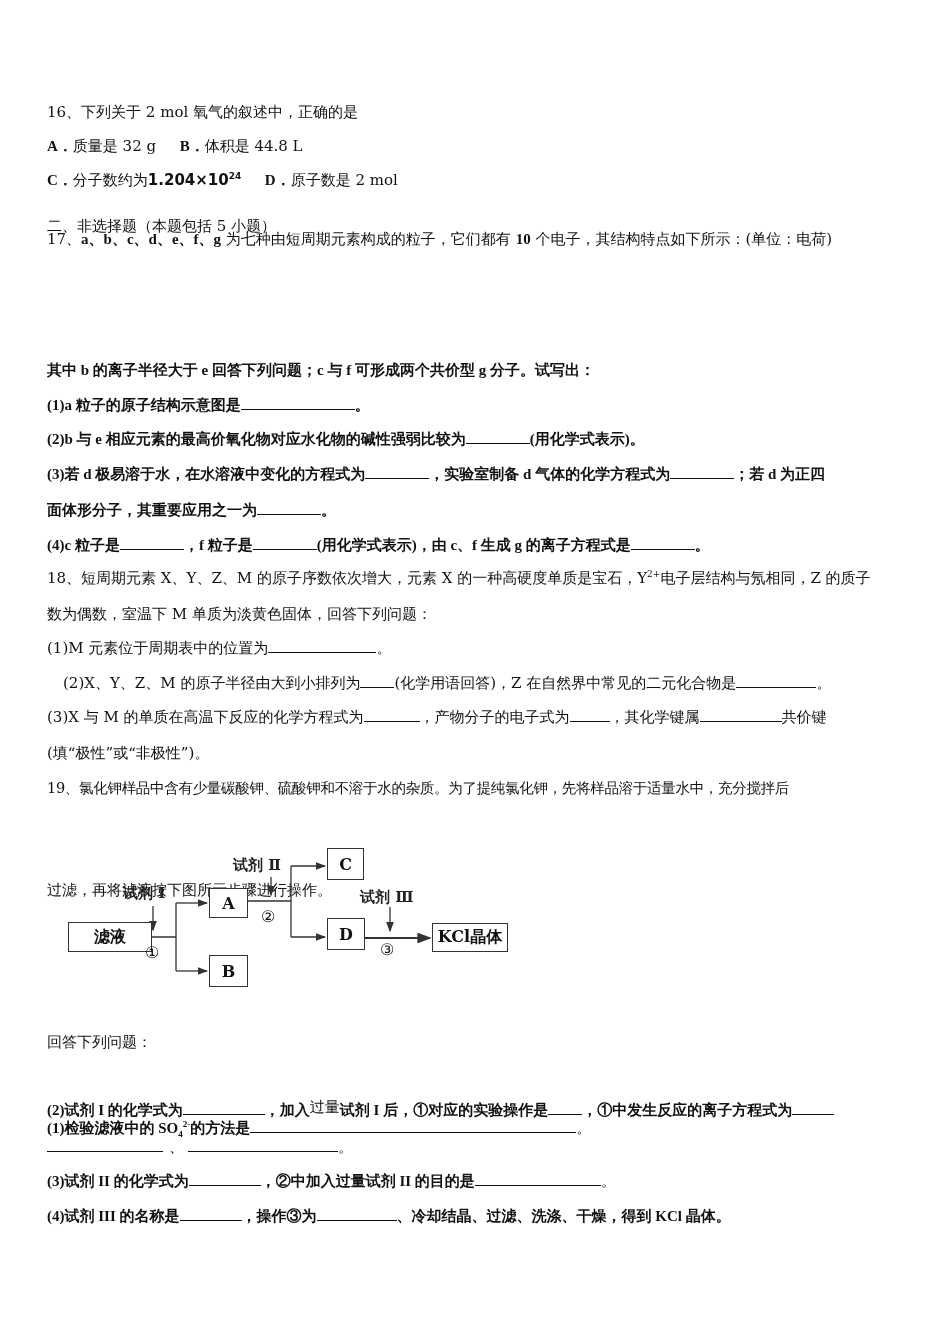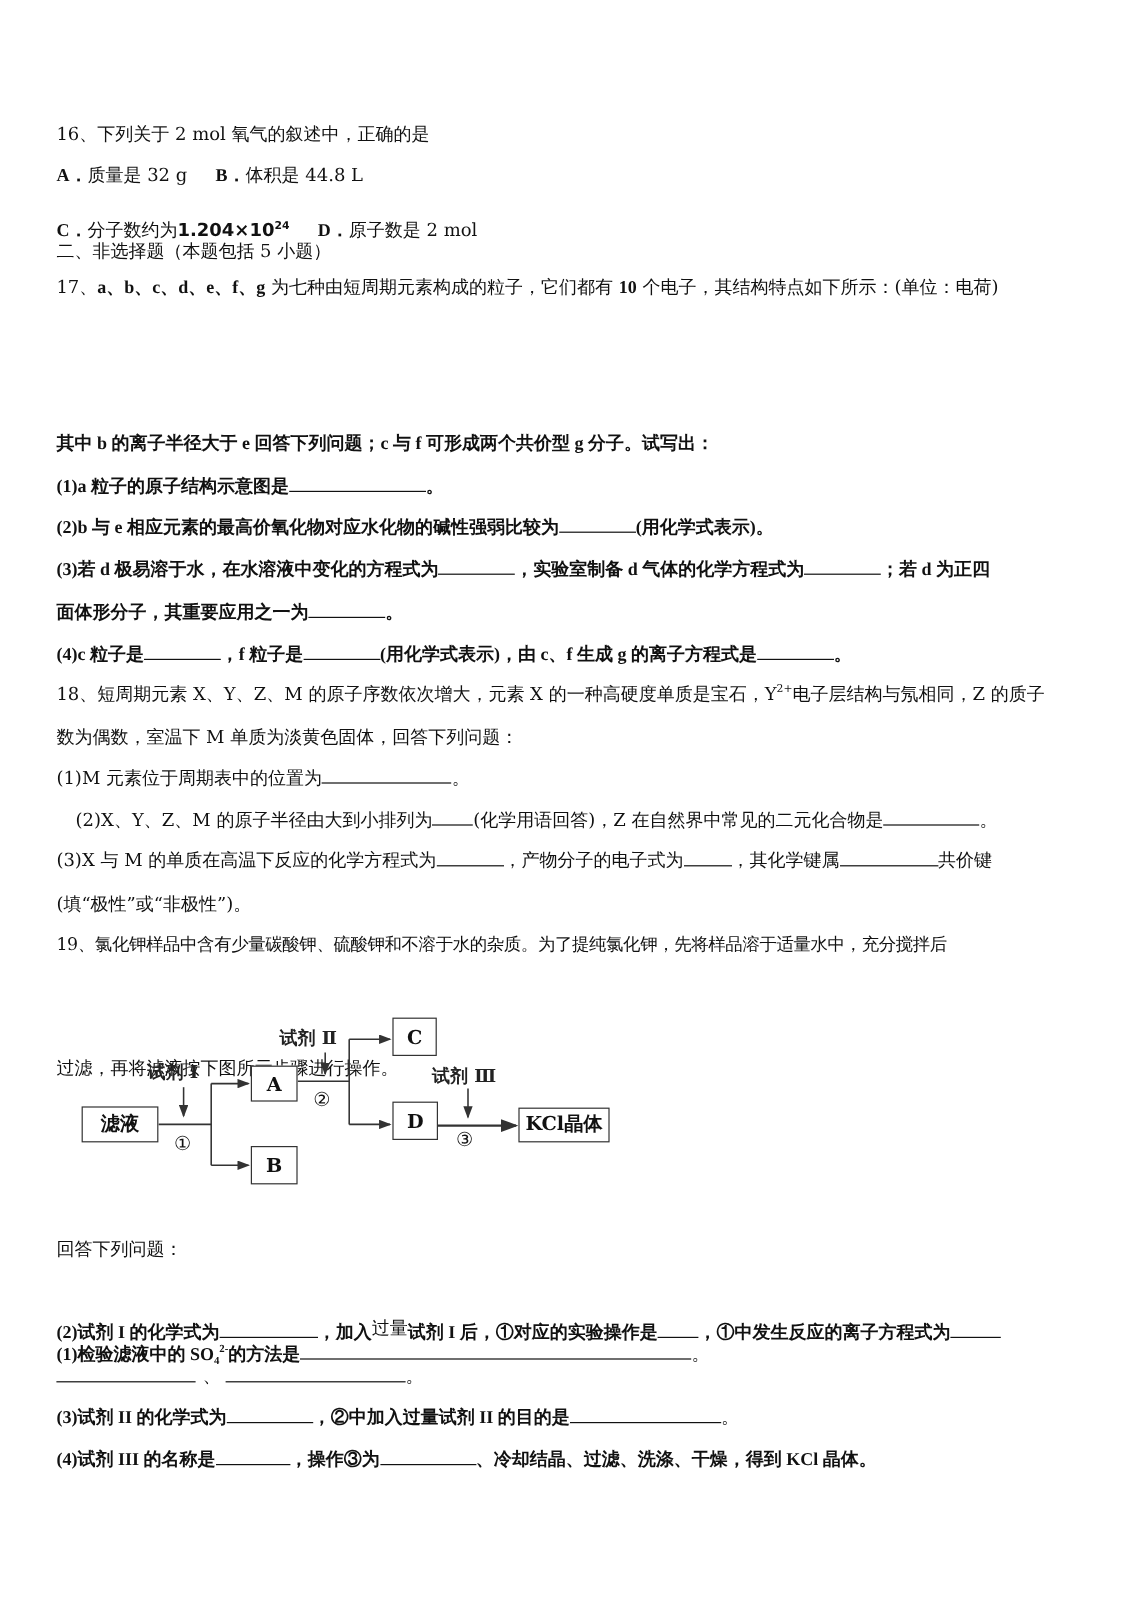--- a/index.html
+++ b/index.html
@@ -23,27 +23,27 @@
 </style>
 </head>
 <body>
 
 <div class="ln serif" style="top:102px;"><span>16、下列关于 2 mol 氧气的叙述中，正确的是</span></div>
 <div class="ln serif" style="top:136px;">
   <span class="b lserif">A．</span><span>质量是 32  g</span>
   <span style="display:inline-block;width:14px"></span>
   <span class="b lserif">B．</span><span>体积是 44.8  L</span>
 </div>
-<div class="ln serif" style="top:170px;margin-top:12px;">
+<div class="ln serif" style="top:170px;">
   <span class="b lserif">C．</span><span>分子数约为</span><span class="b sans">1.204×10</span><sup class="b sans">24</sup>
   <span style="display:inline-block;width:14px"></span>
   <span class="b lserif">D．</span><span>原子数是 2  mol</span>
 </div>
 
-<div class="ln serif" style="top:199px;">二、非选择题（本题包括 5 小题）</div>
+<div class="ln serif" style="top:216px;">二、非选择题（本题包括 5 小题）</div>
 
 <div class="ln serif" style="top:229px;">
   <span>17、</span><span class="b lserif">a、b、c、d、e、f、g</span><span> 为七种由短周期元素构成的粒子，它们都有 </span><span class="b lserif">10</span><span> 个电子，其结构特点如下所示：(单位：电荷)</span>
 </div>
 
 <table class="charge">
   <tbody>
 </tbody>
   </table>
 
@@ -103,21 +103,21 @@
       <line x1="231" y1="26" x2="265" y2="26" marker-end="url(#ah)"></line>
       <line x1="231" y1="97" x2="265" y2="97" marker-end="url(#ah)"></line>
 
       <line x1="211" y1="37" x2="211" y2="55" marker-end="url(#ah)"></line>
 
       <line x1="305" y1="98" x2="370" y2="98" stroke-width="1.8" marker-end="url(#ah)"></line>
 
       <line x1="330" y1="67" x2="330" y2="91" marker-end="url(#ah)"></line>
     </g>
   </svg>
-  <div class="box" style="left:8px;top:82px;width:64px;height:30px;">滤液</div>
+  <div class="box" style="left:8px;top:82px;width:84px;height:30px;">滤液</div>
   <div class="box" style="left:149px;top:48px;width:39px;height:30px;">A</div>
   <div class="box" style="left:149px;top:115px;width:39px;height:32px;">B</div>
   <div class="box" style="left:267px;top:8px;width:37px;height:32px;">C</div>
   <div class="box" style="left:267px;top:78px;width:38px;height:32px;">D</div>
   <div class="box" style="left:372px;top:83px;width:76px;height:29px;">KCl晶体</div>
   <div class="lbl" style="left:63px;top:44px;">试剂 Ⅰ</div>
   <div class="lbl" style="left:173px;top:16px;">试剂 Ⅱ</div>
   <div class="lbl" style="left:300px;top:48px;">试剂 Ⅲ</div>
   <div class="num" style="left:85px;top:103px;">①</div>
   <div class="num" style="left:201px;top:67px;">②</div>

